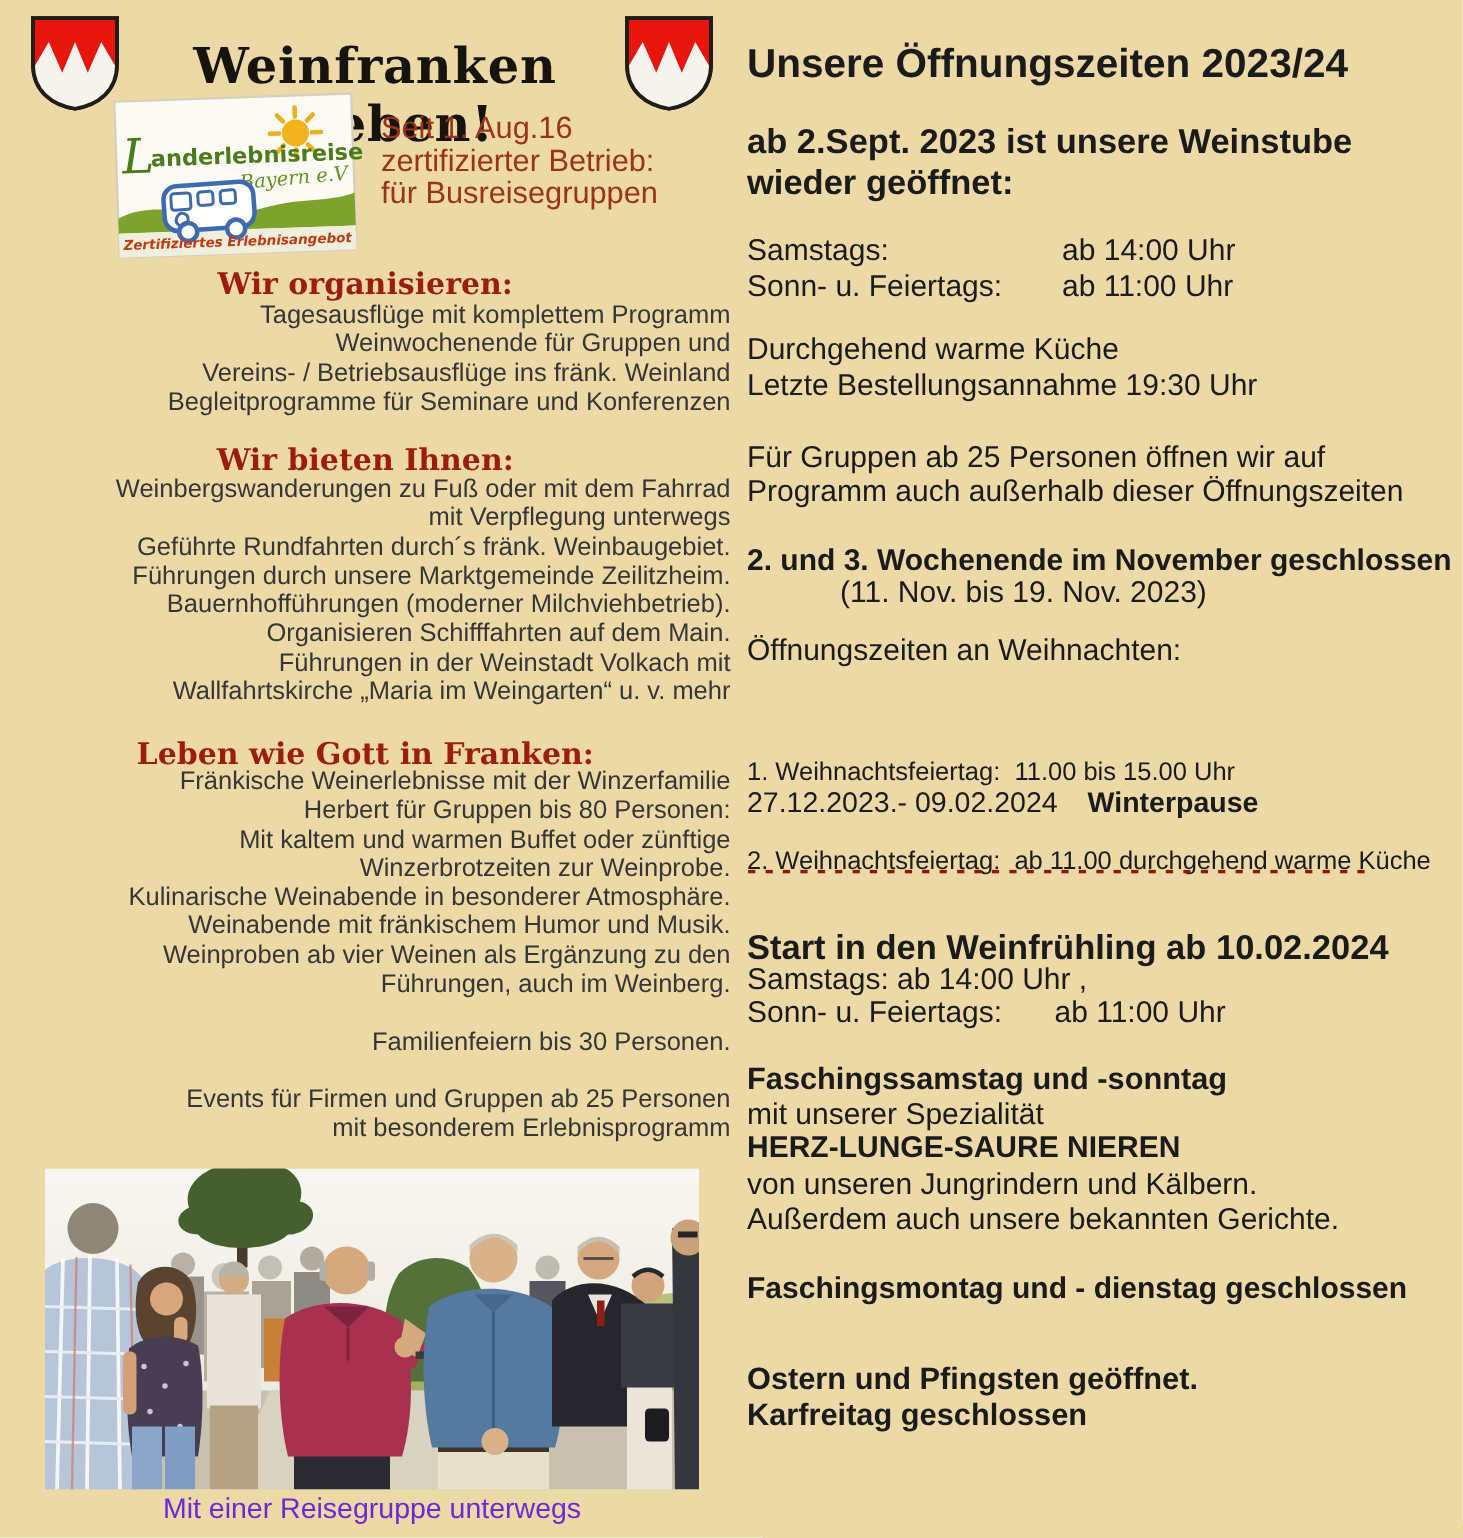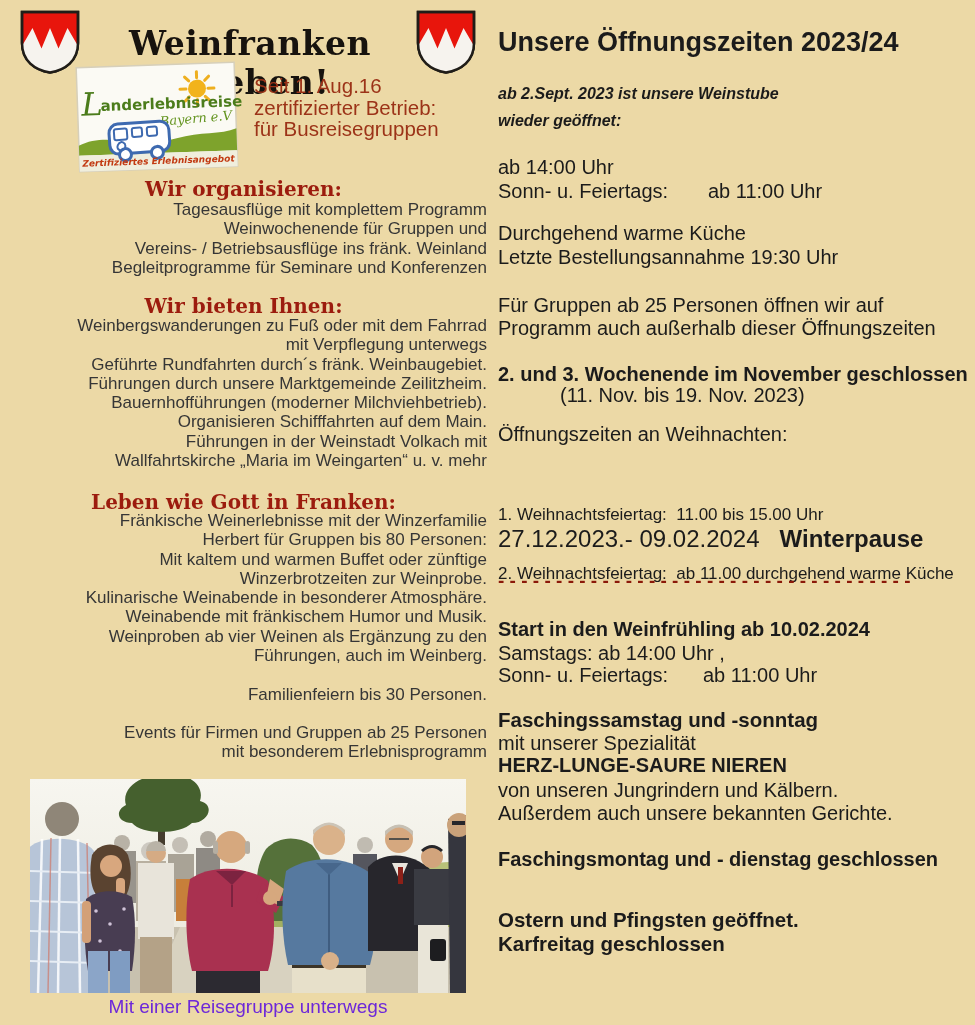--- a/index.html
+++ b/index.html
@@ -17,34 +17,34 @@
   .sec-h{position:absolute;left:0;width:487px;text-align:center;font-family:"DejaVu Serif",serif;
     font-weight:bold;font-size:20px;color:#9c1c0e;}
   .body-lines{position:absolute;left:0;width:487px;text-align:right;font-size:17px;line-height:19.3px;color:#363636;}
   .photo{position:absolute;left:30px;top:779px;width:436px;height:214px;}
   .photo svg{display:block;width:436px;height:214px;}
   .caption{position:absolute;left:30px;top:996px;width:436px;text-align:center;font-size:19px;color:#6d28d9;}
 
   
   .r{position:absolute;left:498px;width:470px;color:#1b1b1b;}
   .r-title{top:27px;font-size:27px;font-weight:bold;}
-  .r-intro{top:81px;font-size:16px;font-weight:bold;line-height:26.5px;font-style:italic;}
+  .r-intro{top:81px;font-size:23px;font-weight:bold;line-height:26.5px;}
   .r-hours{top:155px;font-size:20px;line-height:24px;}
   .hrow{display:flex;}
   .hlabel{width:210px;flex:0 0 210px;}
   .r-kitchen{top:221px;font-size:20px;line-height:24px;}
   .r-groups{top:294px;font-size:20px;line-height:22.5px;}
   .r-nov{top:363px;font-size:20px;font-weight:bold;}
   .r-novdate{top:384px;font-size:20px;padding-left:62px;}
   .r-xmas-h{top:423px;font-size:20px;font-weight:normal;}
   .r-xmas{top:466px;font-size:17px;line-height:19.5px;white-space:pre-wrap;}
-  .r-winter{top:525px;font-size:24px;}
+  .r-winter{top:525px;font-size:19px;}
   .r-winter .w-label{font-weight:bold;margin-left:20px;}
   .r-div{top:570px;font-size:19px;font-weight:bold;color:#8b1808;white-space:nowrap;}
-  .r-spring-h{top:618px;font-size:20px;font-weight:bold;}
+  .r-spring-h{top:618px;font-size:23px;font-weight:bold;}
   .r-spring1{top:642px;font-size:20px;}
   .r-spring2{top:664px;font-size:20px;}
   .hlabel2{width:205px;flex:0 0 205px;}
   .r-fasch-h{top:708px;font-size:20.5px;font-weight:bold;}
   .r-fasch-i{top:732px;font-size:20px;}
   .r-spec{top:754px;font-size:20px;font-weight:bold;}
   .r-fasch-l{top:779px;font-size:20px;line-height:22.5px;}
   .r-fasch-c{top:848px;font-size:20px;font-weight:bold;}
   .r-easter{top:908px;font-size:20.5px;font-weight:bold;line-height:24px;}
 </style>
@@ -269,20 +269,21 @@
 
   <div class="r r-title">Unsere Öffnungszeiten 2023/24</div>
 
   <div class="r r-intro">
     <div>ab 2.Sept. 2023 ist unsere Weinstube</div>
     <div>wieder geöffnet:</div>
   </div>
 
   <div class="r r-hours">
     <div class="hrow">
+      <span class="hlabel">Samstags:</span>
       <span>ab 14:00 Uhr</span>
     </div>
     <div class="hrow">
       <span class="hlabel">Sonn- u. Feiertags:</span>
       <span>ab 11:00 Uhr</span>
     </div>
   </div>
 
   <div class="r r-kitchen">
     <div>Durchgehend warme Küche</div>

